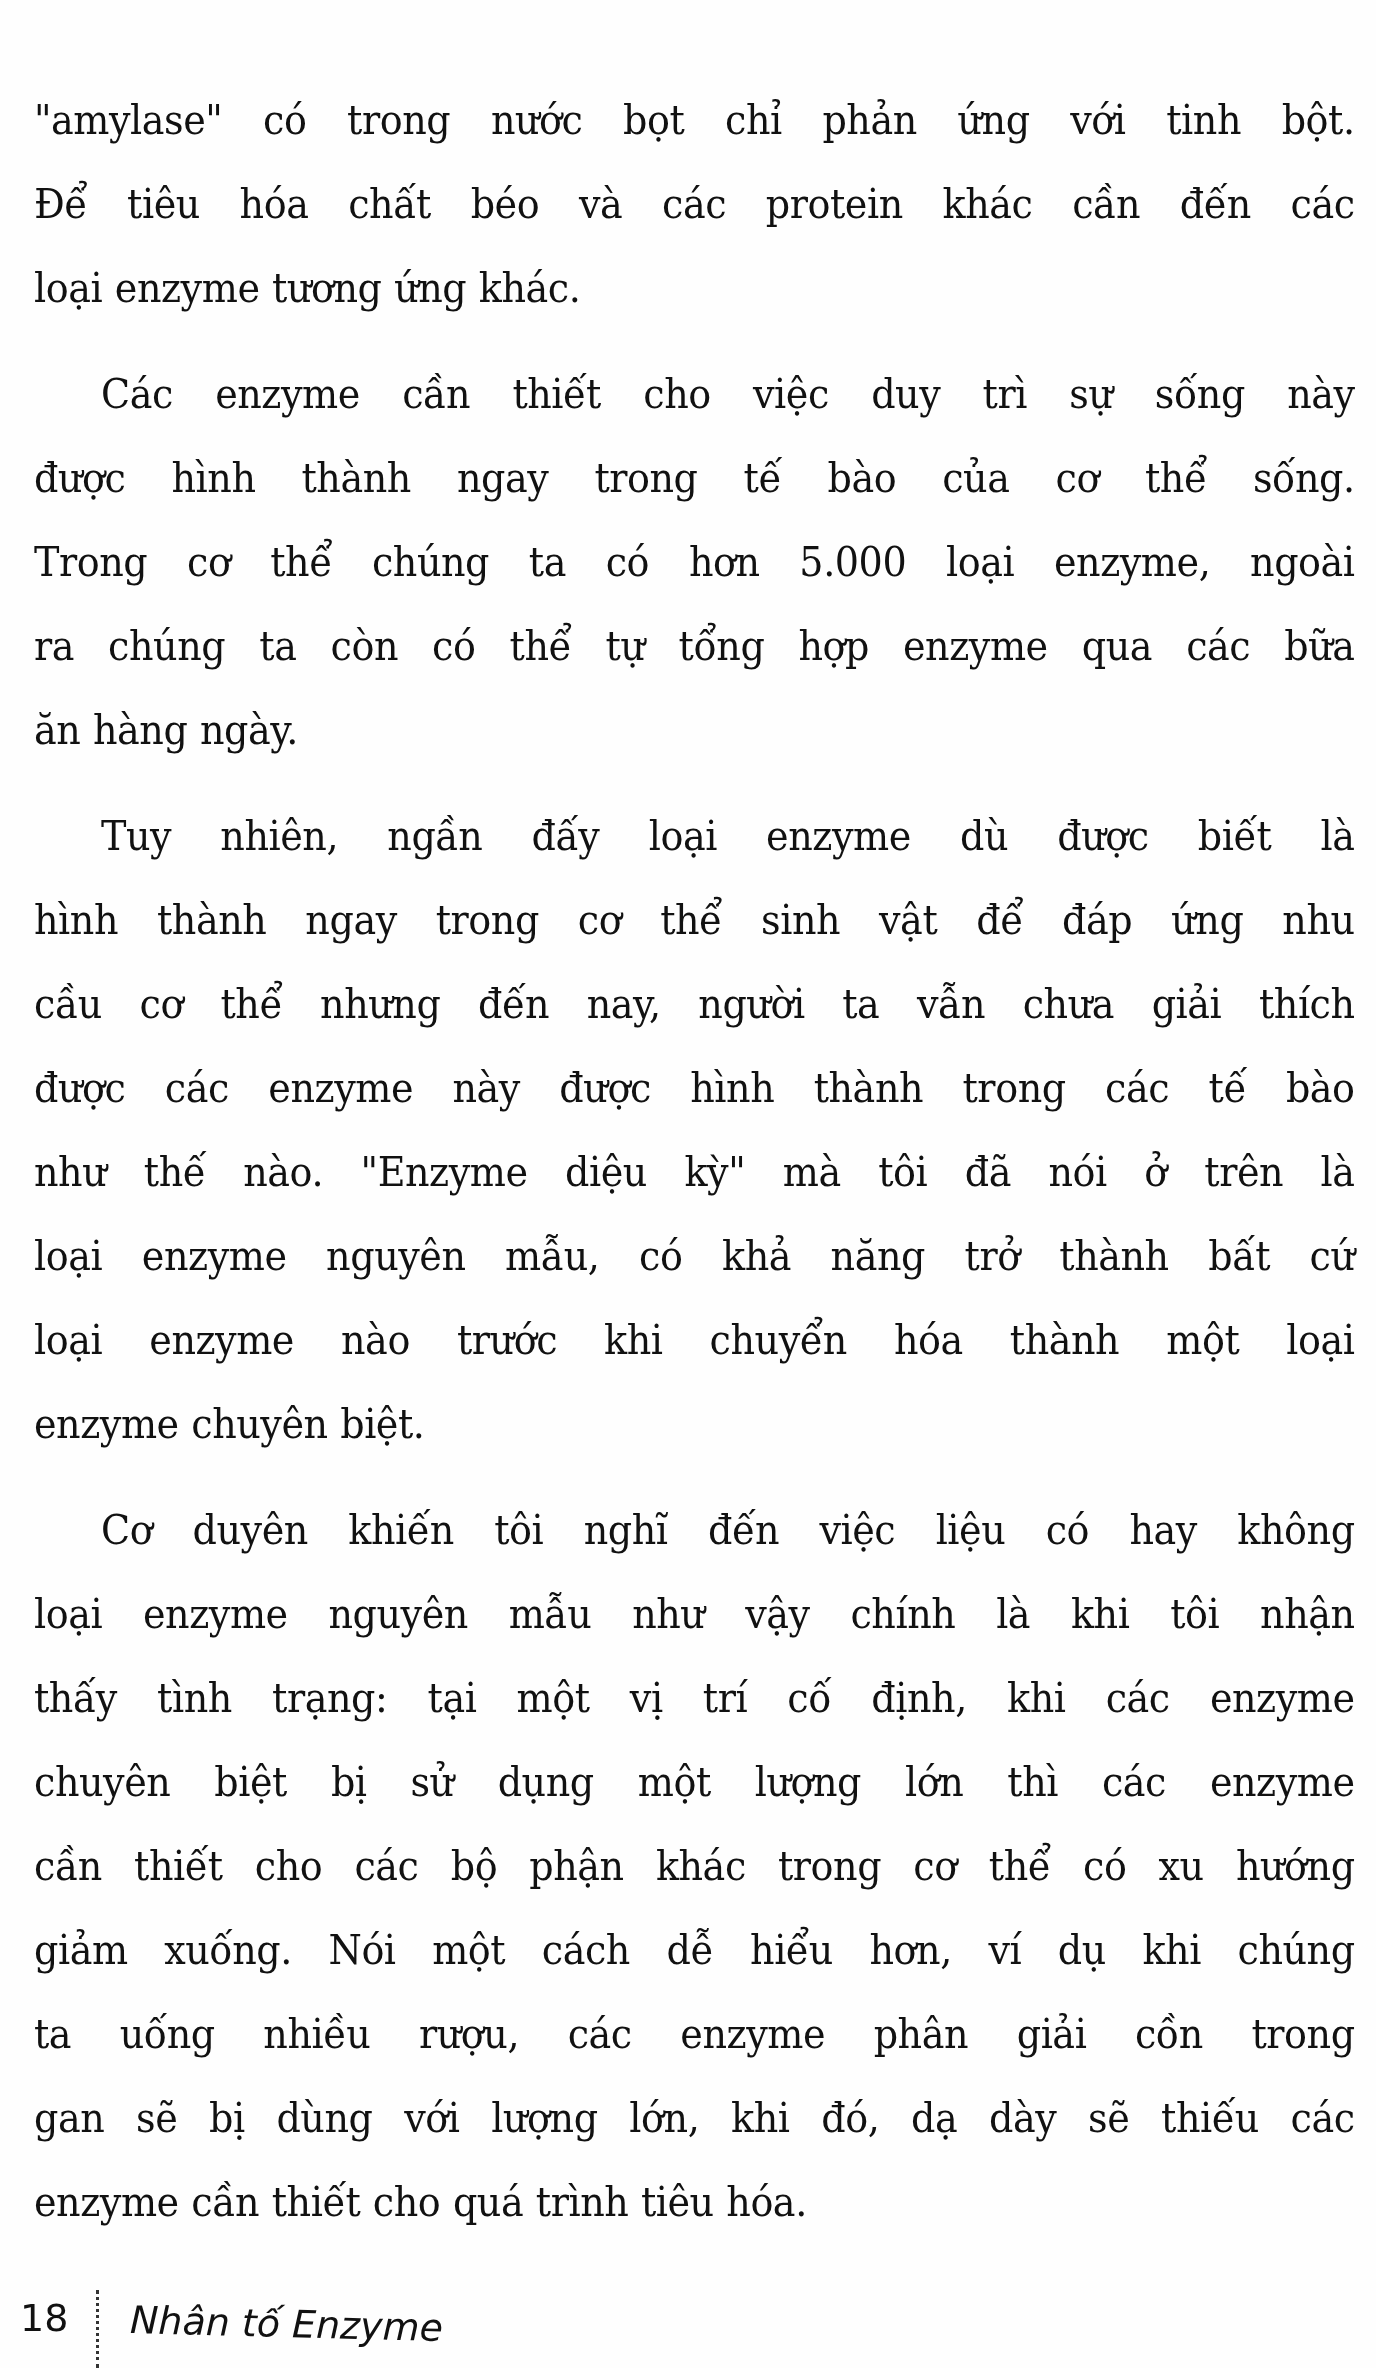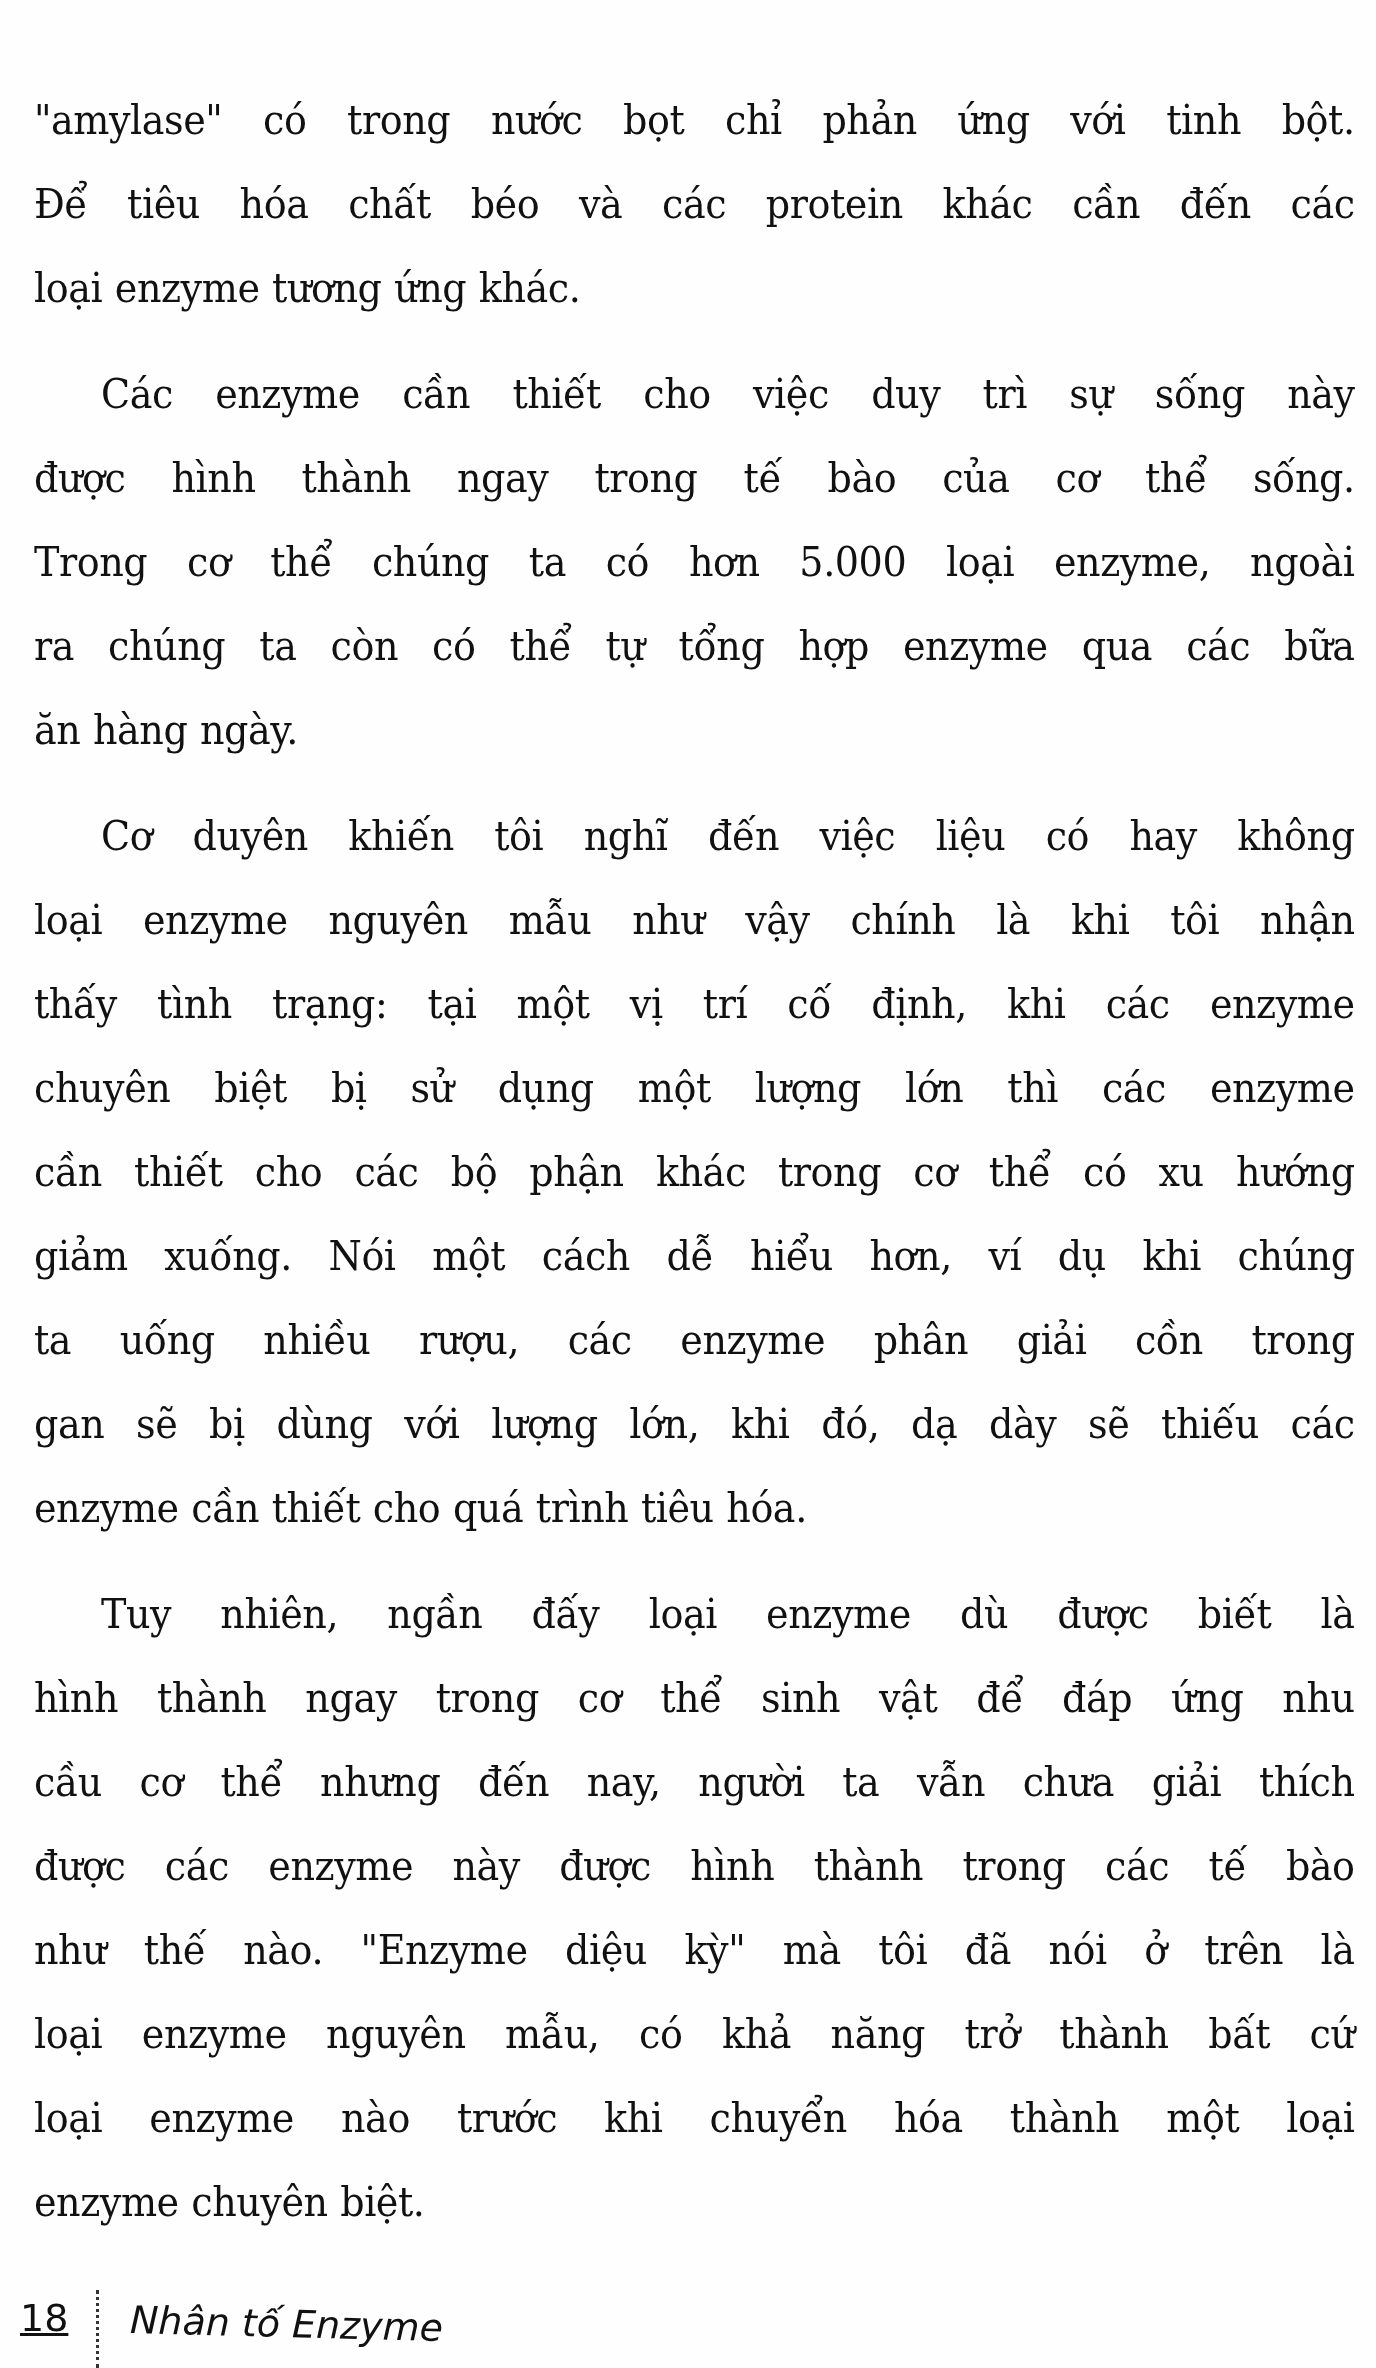--- a/index.html
+++ b/index.html
@@ -25,21 +25,21 @@
       transform: scaleX(0.93); transform-origin: left center;
       width: 1420px;
     }
     .line.last { text-align-last: left; }
     .indent { padding-left: 72px; width: 1348px; }
     .footer {
       position: absolute; left: 20px; top: 2290px; height: 78px; width: 700px;
       font-family: "DejaVu Sans", sans-serif;
     }
     .page-number {
-      position: absolute; left: 0; top: 6px; font-size: 38px; color: #111; text-decoration: underline;
+      position: absolute; left: 0; top: 6px; font-size: 38px; color: #111;
     }
     .footer-divider {
       position: absolute; left: 76px; top: 0; height: 78px; width: 0;
       border-left: 3px dotted #333;
     }
     .running-title {
       position: absolute; left: 110px; top: 8px; font-size: 38px; font-style: italic;
       color: #111; transform: rotate(1.5deg); transform-origin: left center;
     }
   </style>
@@ -57,40 +57,40 @@
 
     <div class="para">
       <span class="line indent">Các enzyme cần thiết cho việc duy trì sự sống này</span>
       <span class="line">được hình thành ngay trong tế bào của cơ thể sống.</span>
       <span class="line">Trong cơ thể chúng ta có hơn 5.000 loại enzyme, ngoài</span>
       <span class="line">ra chúng ta còn có thể tự tổng hợp enzyme qua các bữa</span>
       <span class="line last">ăn hàng ngày.</span>
     </div>
 
     <div class="para">
+      <span class="line indent">Tuy nhiên, ngần đấy loại enzyme dù được biết là</span>
+      <span class="line">hình thành ngay trong cơ thể sinh vật để đáp ứng nhu</span>
+      <span class="line">cầu cơ thể nhưng đến nay, người ta vẫn chưa giải thích</span>
+      <span class="line">được các enzyme này được hình thành trong các tế bào</span>
+      <span class="line">như thế nào. "Enzyme diệu kỳ" mà tôi đã nói ở trên là</span>
+      <span class="line">loại enzyme nguyên mẫu, có khả năng trở thành bất cứ</span>
+      <span class="line">loại enzyme nào trước khi chuyển hóa thành một loại</span>
+      <span class="line last">enzyme chuyên biệt.</span>
+    </div>
+
+    <div class="para">
       <span class="line indent">Cơ duyên khiến tôi nghĩ đến việc liệu có hay không</span>
       <span class="line">loại enzyme nguyên mẫu như vậy chính là khi tôi nhận</span>
       <span class="line">thấy tình trạng: tại một vị trí cố định, khi các enzyme</span>
       <span class="line">chuyên biệt bị sử dụng một lượng lớn thì các enzyme</span>
       <span class="line">cần thiết cho các bộ phận khác trong cơ thể có xu hướng</span>
       <span class="line">giảm xuống. Nói một cách dễ hiểu hơn, ví dụ khi chúng</span>
       <span class="line">ta uống nhiều rượu, các enzyme phân giải cồn trong</span>
       <span class="line">gan sẽ bị dùng với lượng lớn, khi đó, dạ dày sẽ thiếu các</span>
       <span class="line last">enzyme cần thiết cho quá trình tiêu hóa.</span>
-    </div>
-
-    <div class="para">
-      <span class="line indent">Tuy nhiên, ngần đấy loại enzyme dù được biết là</span>
-      <span class="line">hình thành ngay trong cơ thể sinh vật để đáp ứng nhu</span>
-      <span class="line">cầu cơ thể nhưng đến nay, người ta vẫn chưa giải thích</span>
-      <span class="line">được các enzyme này được hình thành trong các tế bào</span>
-      <span class="line">như thế nào. "Enzyme diệu kỳ" mà tôi đã nói ở trên là</span>
-      <span class="line">loại enzyme nguyên mẫu, có khả năng trở thành bất cứ</span>
-      <span class="line">loại enzyme nào trước khi chuyển hóa thành một loại</span>
-      <span class="line last">enzyme chuyên biệt.</span>
     </div>
 
   </div>
 
   <div class="footer">
     <span class="page-number">18</span>
     <span class="footer-divider"></span>
     <span class="running-title">Nhân tố Enzyme</span>
   </div>
 </div>

